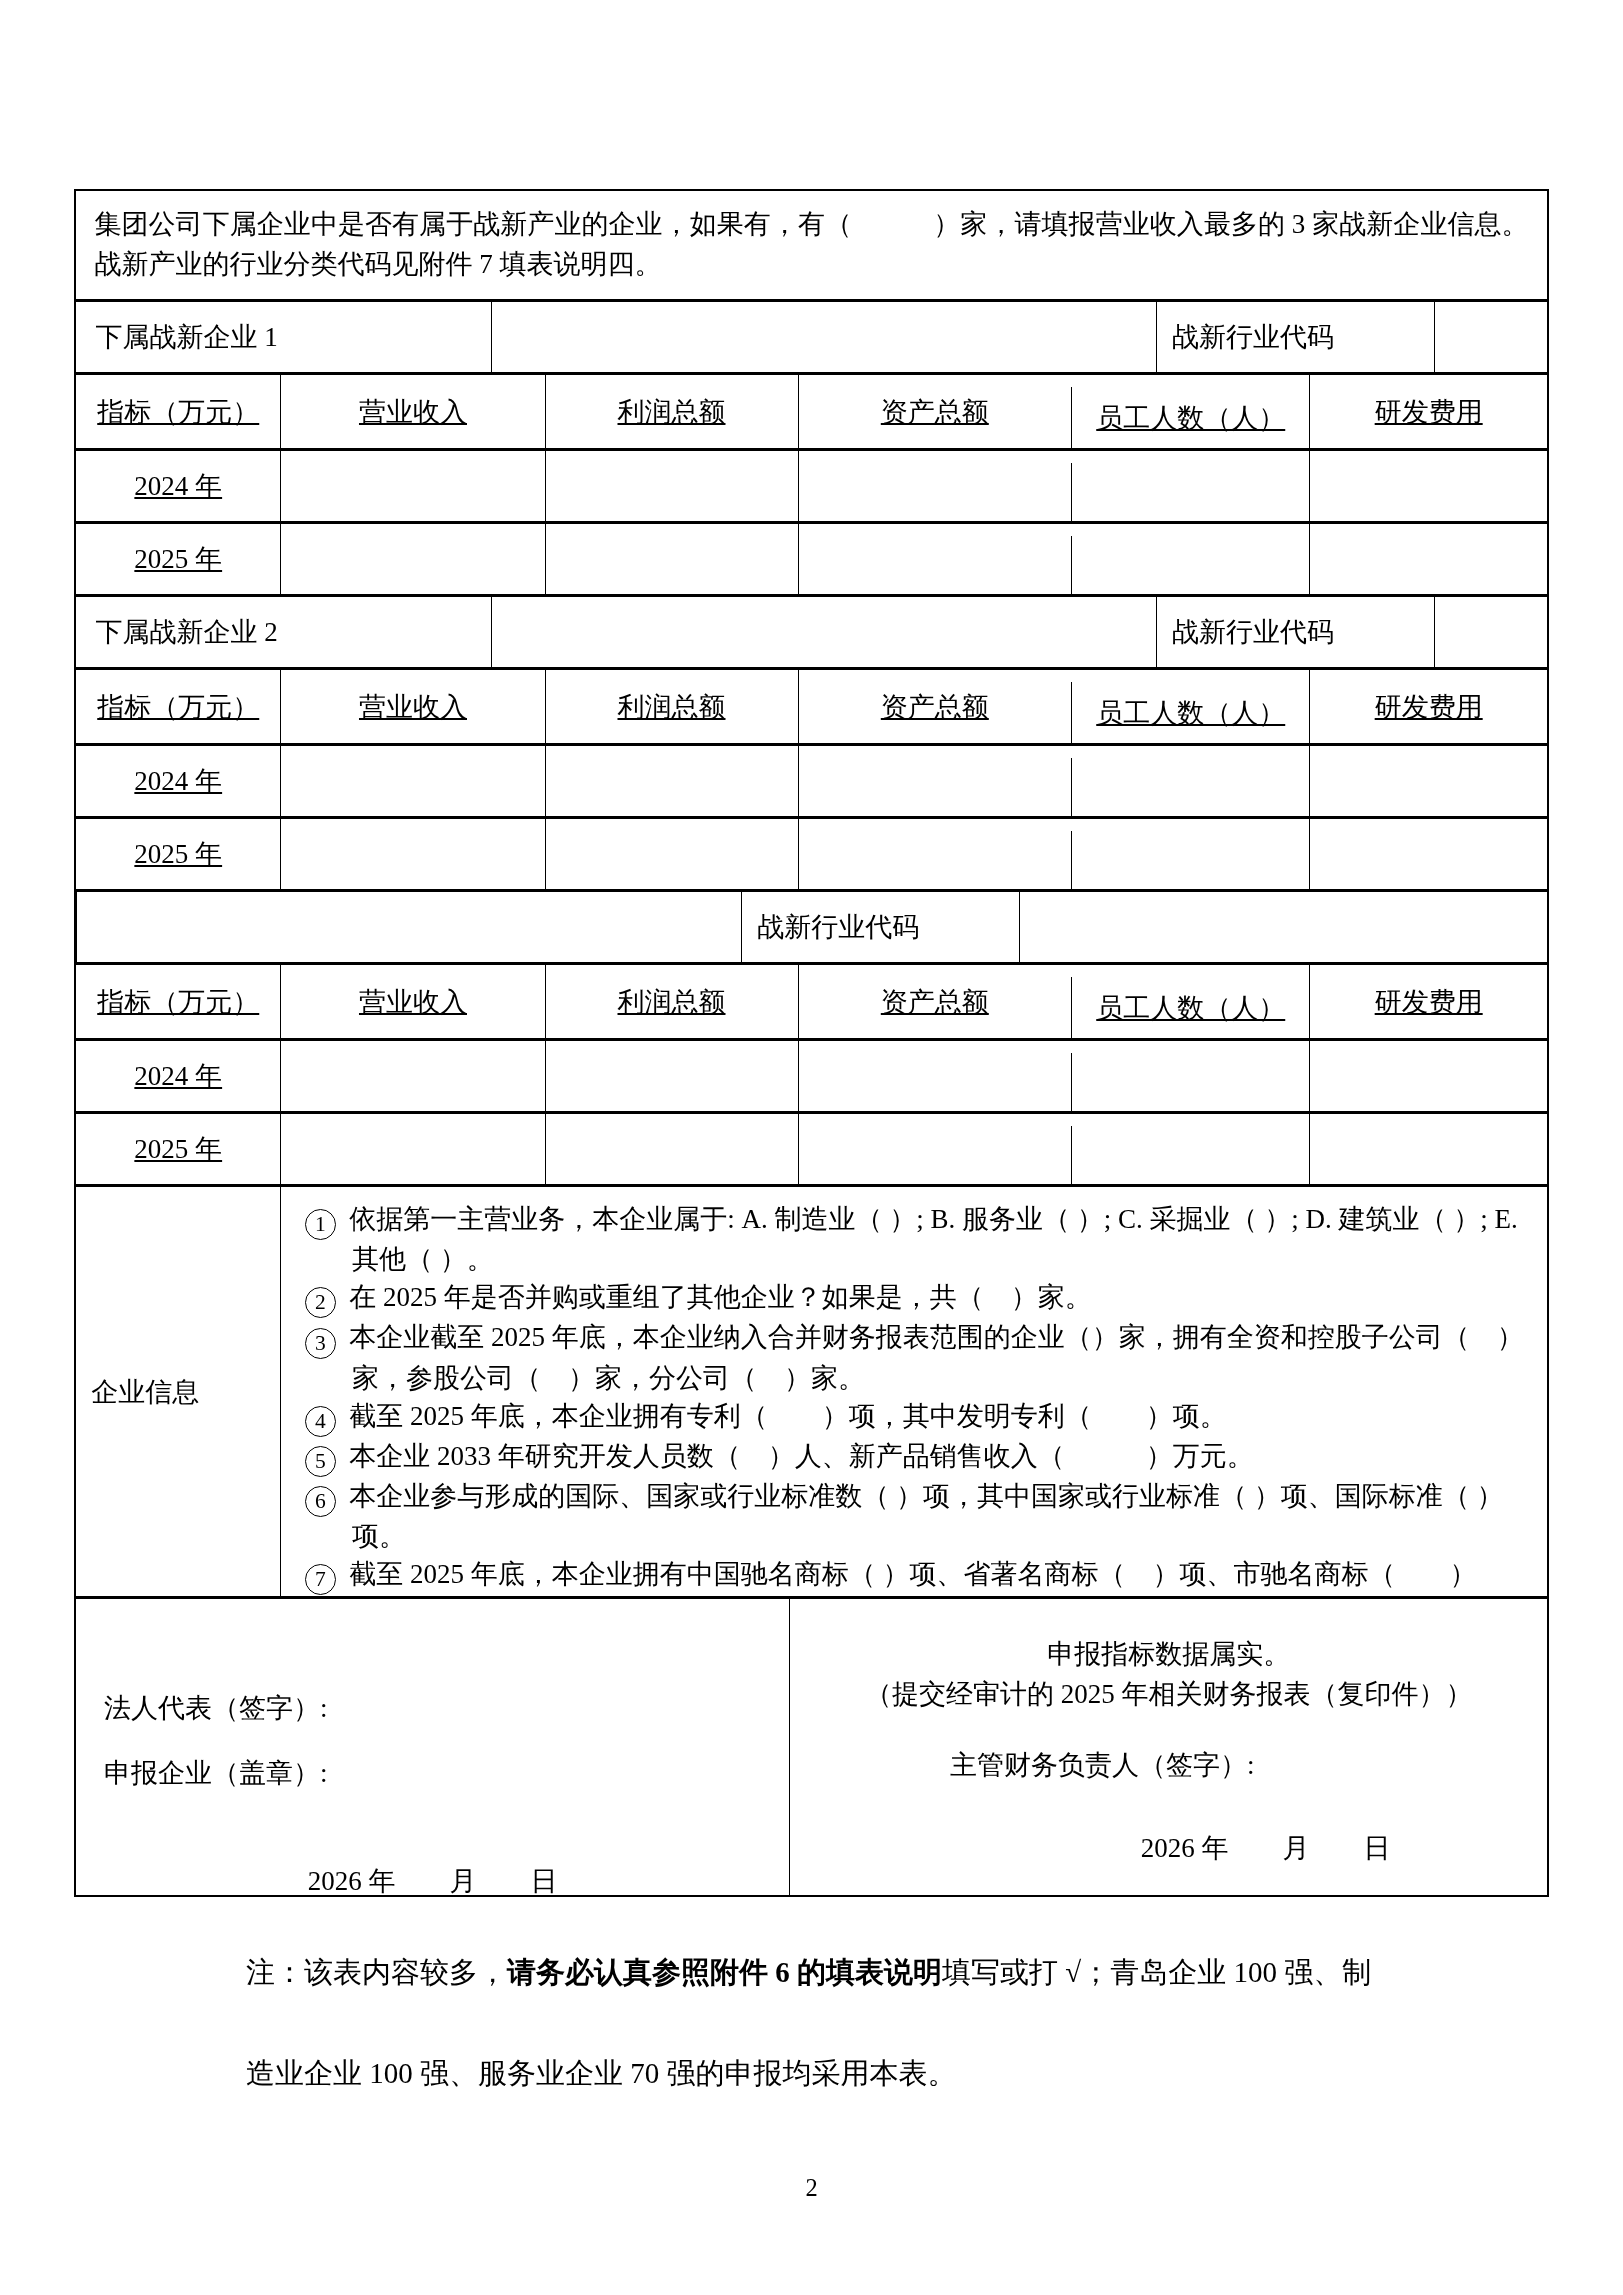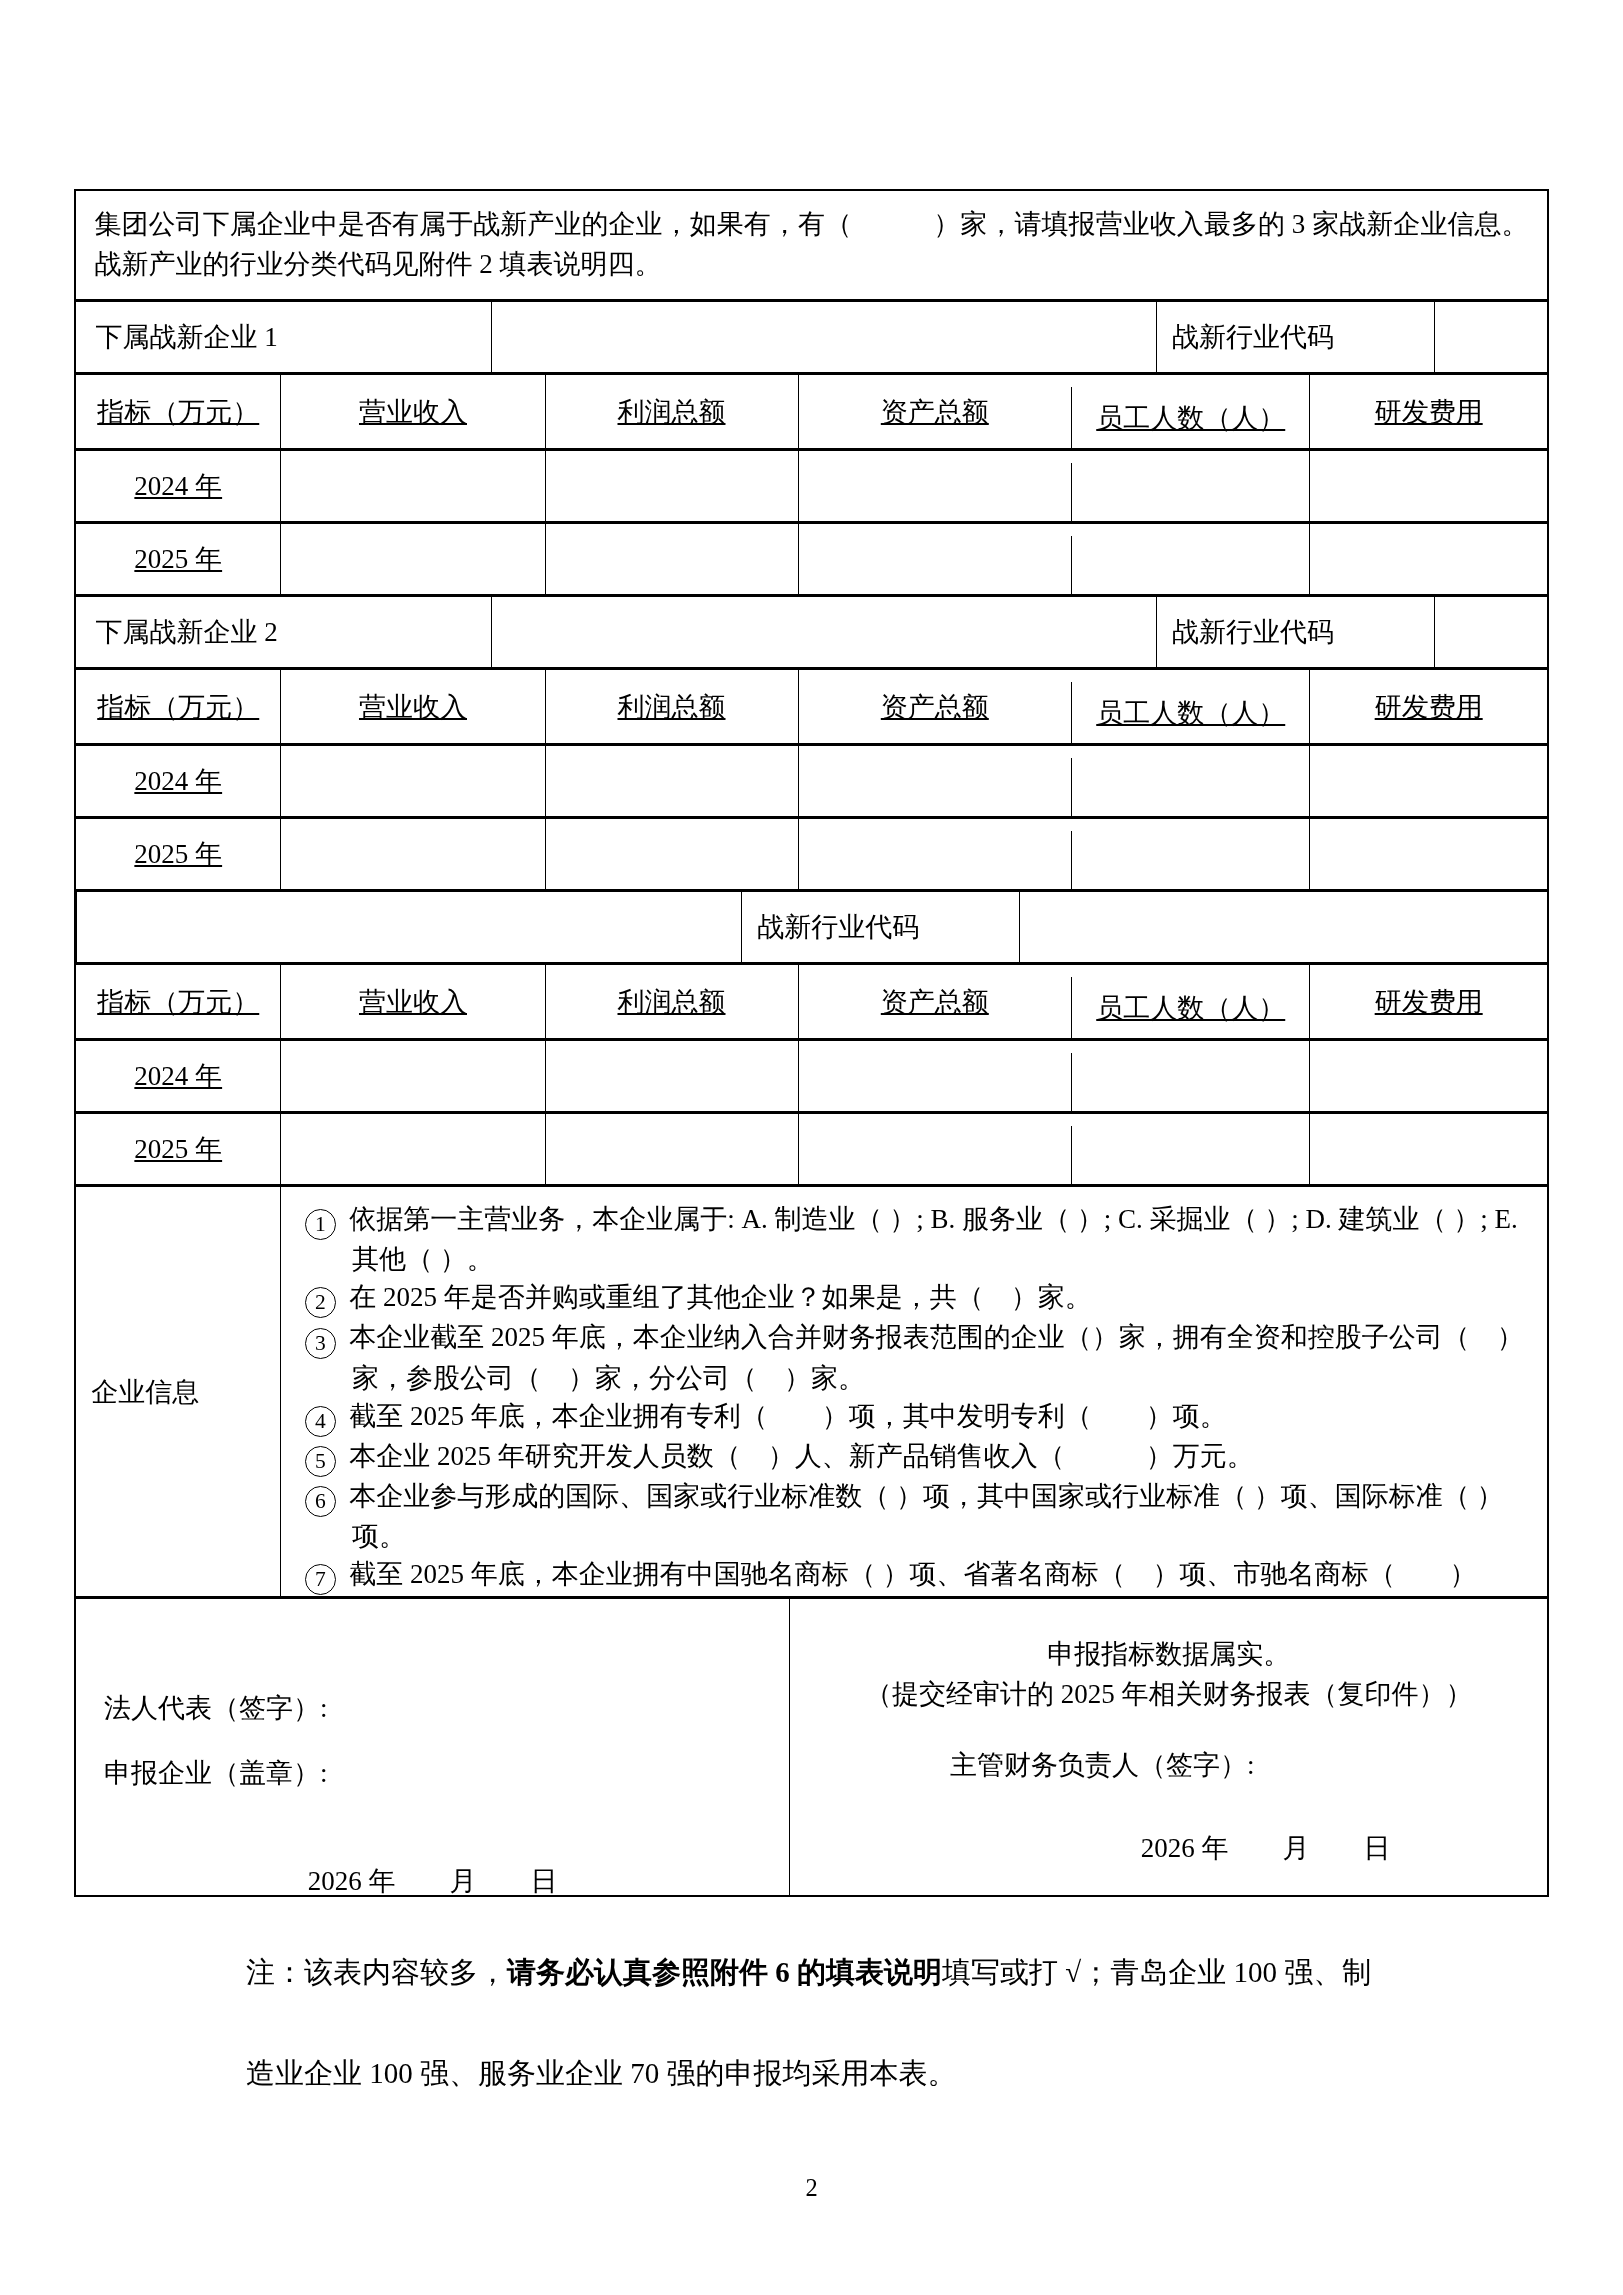--- a/index.html
+++ b/index.html
@@ -84,21 +84,21 @@
   }
 </style>
 </head>
 <body>
 
 <div class="page">
 
   <div class="form-table">
 
     <div class="row first intro-row">
-      <div class="cell cfirst intro-cell">集团公司下属企业中是否有属于战新产业的企业，如果有，有（　　　）家，请填报营业收入最多的 3 家战新企业信息。战新产业的行业分类代码见附件 2 填表说明四。</div>
+      <div class="cell cfirst intro-cell">集团公司下属企业中是否有属于战新产业的企业，如果有，有（　　　）家，请填报营业收入最多的 3 家战新企业信息。战新产业的行业分类代码见附件 7 填表说明四。</div>
     </div>
 
     <div class="row name-row">
       <div class="cell cfirst c-name-label">下属战新企业 1</div>
       <div class="cell c-name-value"></div>
       <div class="cell c-code-label">战新行业代码</div>
       <div class="cell c-code-value"></div>
     </div>
     <div class="row grid-row">
       <div class="cell cfirst gc1">指标（万元）</div>
@@ -186,21 +186,21 @@
       <div class="cell gc6"></div>
     </div>
 
     <div class="row info-row">
       <div class="cell cfirst info-label-cell">企业信息</div>
       <div class="cell info-items-cell">
         <p class="info-item"><span class="circ">1</span><span>依据第一主营业务，本企业属于: A. 制造业（ ）; B. 服务业（ ）; C. 采掘业（ ）; D. 建筑业（ ）; E. 其他（ ）。</span></p>
         <p class="info-item"><span class="circ">2</span><span>在 2025 年是否并购或重组了其他企业？如果是，共（　）家。</span></p>
         <p class="info-item"><span class="circ">3</span><span>本企业截至 2025 年底，本企业纳入合并财务报表范围的企业（）家，拥有全资和控股子公司（　）家，参股公司（　）家，分公司（　）家。</span></p>
         <p class="info-item"><span class="circ">4</span><span>截至 2025 年底，本企业拥有专利（　　）项，其中发明专利（　　）项。</span></p>
-        <p class="info-item"><span class="circ">5</span><span>本企业 2025 年研究开发人员数（　）人、新产品销售收入（　　　）万元。</span></p>
+        <p class="info-item"><span class="circ">5</span><span>本企业 2033 年研究开发人员数（　）人、新产品销售收入（　　　）万元。</span></p>
         <p class="info-item"><span class="circ">6</span><span>本企业参与形成的国际、国家或行业标准数（ ）项，其中国家或行业标准（ ）项、国际标准（ ）项。</span></p>
         <p class="info-item no-hang"><span class="circ">7</span><span>截至 2025 年底，本企业拥有中国驰名商标（ ）项、省著名商标（　）项、市驰名商标（　　）项。</span></p>
       </div>
     </div>
 
     <div class="row sig-row">
       <div class="cell cfirst sig-left">
         <div class="sig-line1">法人代表（签字）:</div>
         <div class="sig-line2">申报企业（盖章）:</div>
         <div class="sig-date-left">2026 年　　月　　日</div>

